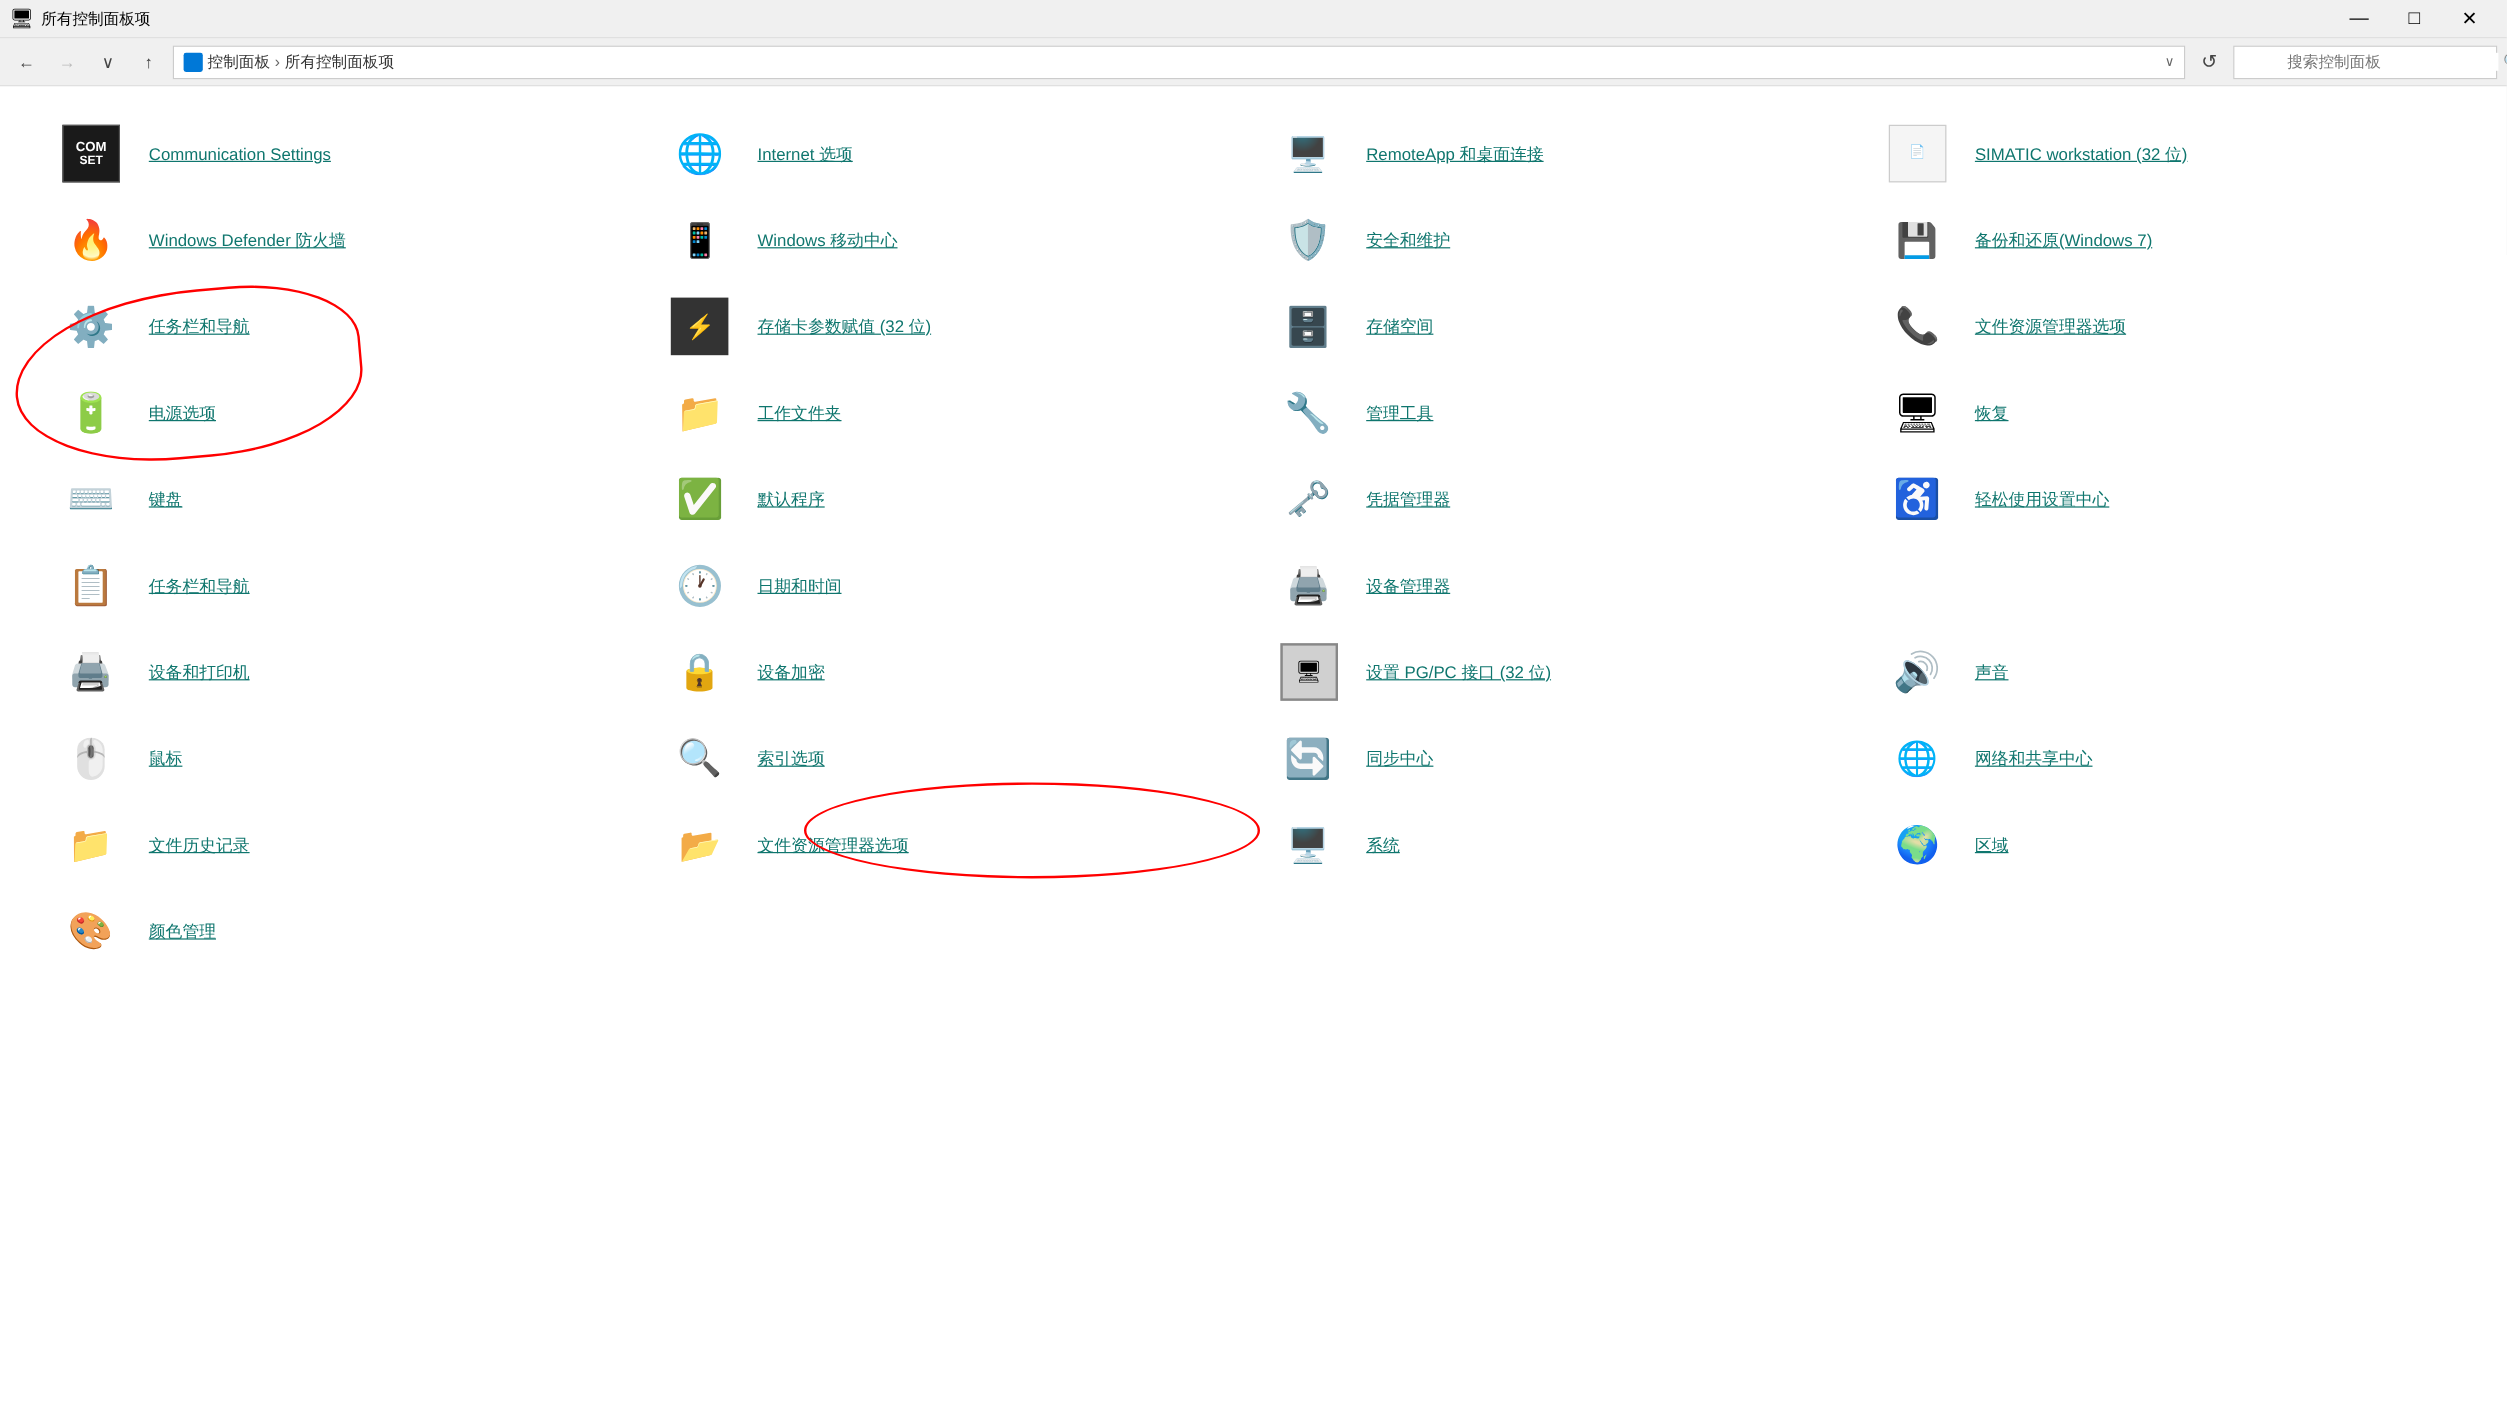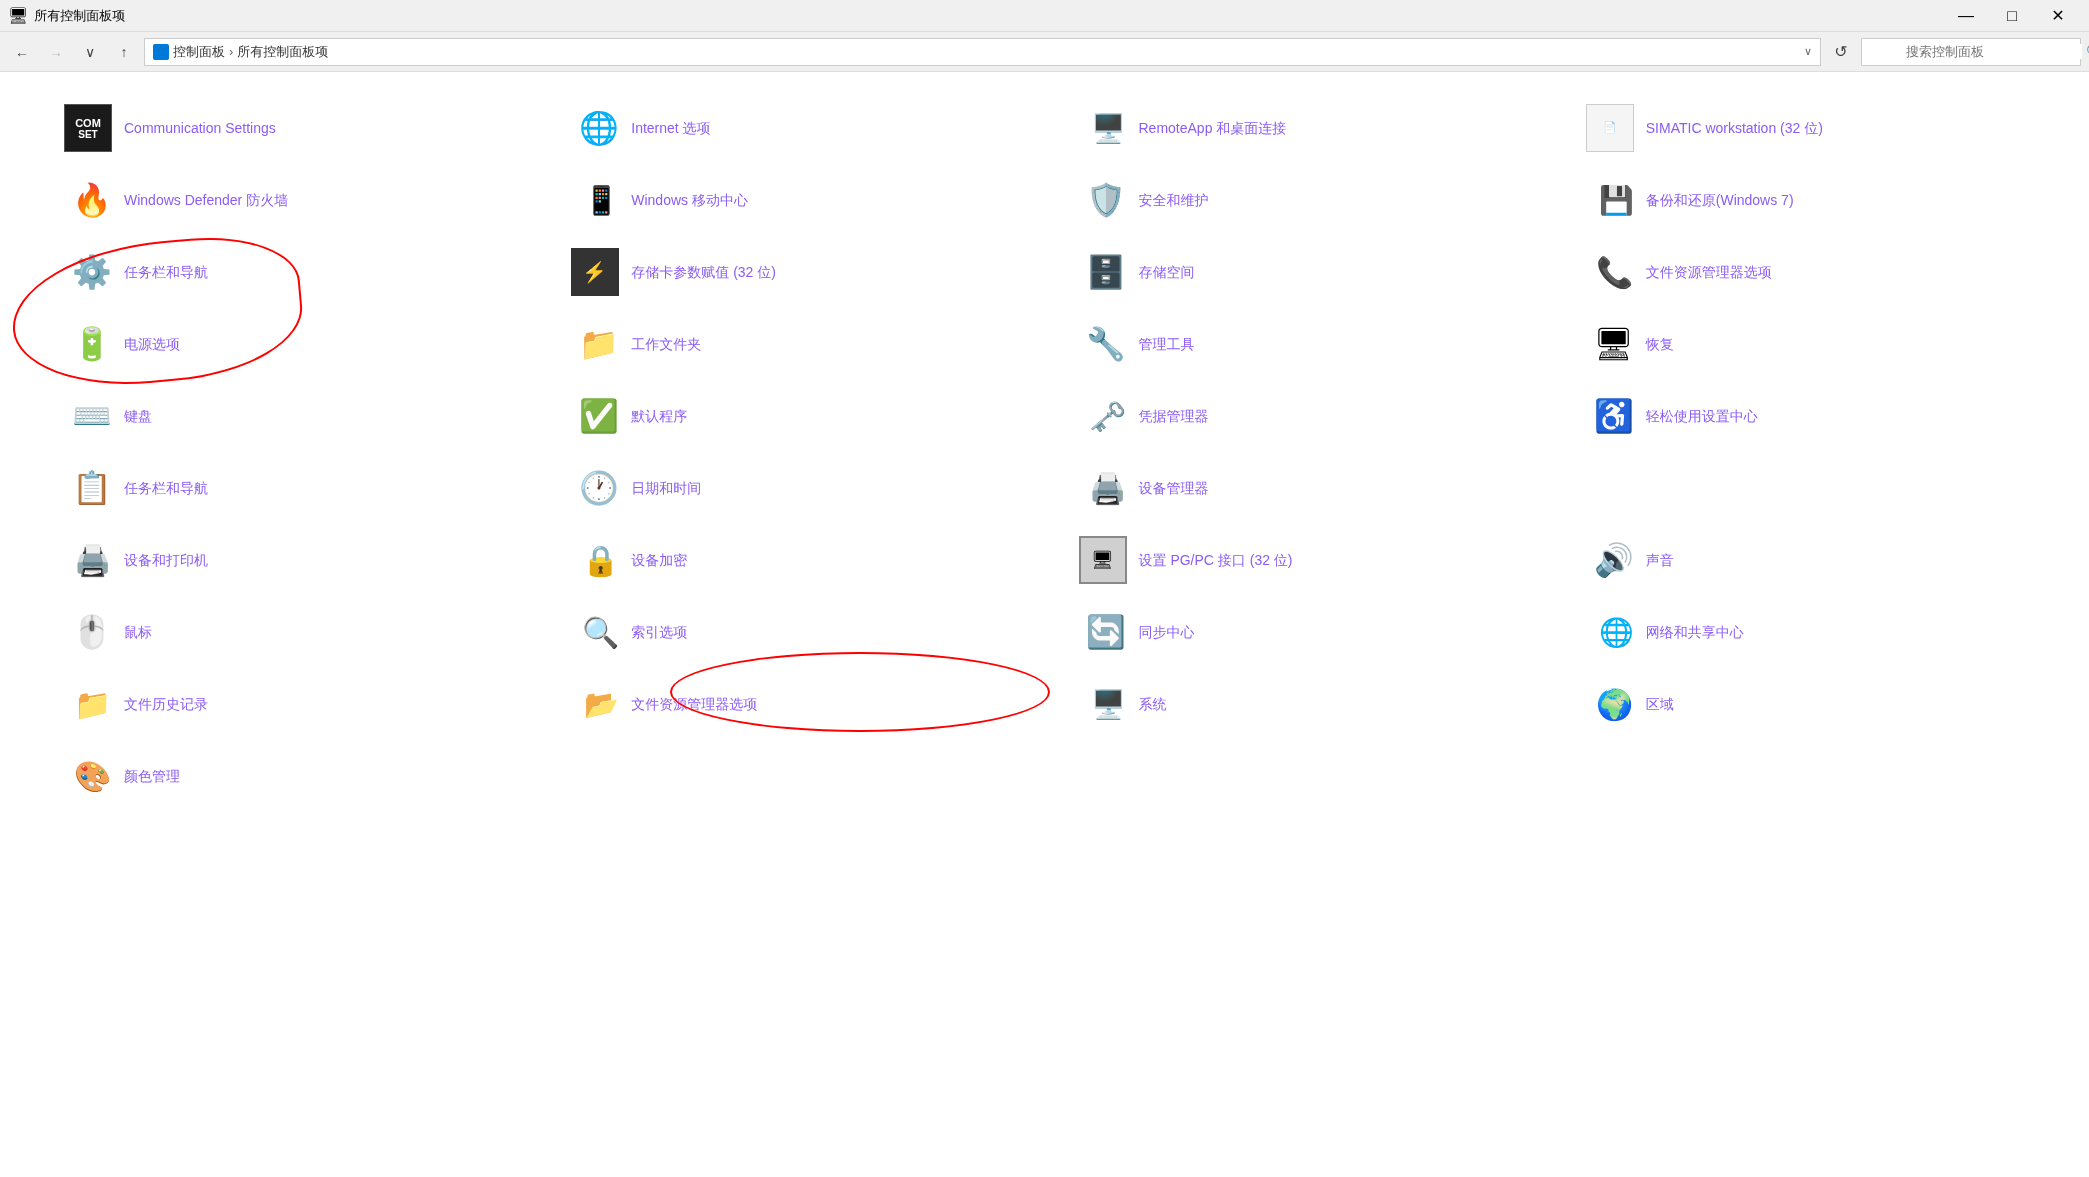--- a/index.html
+++ b/index.html
@@ -137,27 +137,28 @@
     .grid-item {
       display: flex;
       align-items: center;
       gap: 12px;
       padding: 12px 10px;
       cursor: pointer;
     }
     .item-icon {
       width: 72px; height: 48px;
       flex-shrink: 0;
-      display: flex; align-items: center; justify-content: flex-end;
+      display: flex; align-items: center; justify-content: center;
       font-size: 32px;
     }
     .item-label {
-      color: #8b5cf6;
+      color: #0f766e;
       font-size: 14px;
       line-height: 1.3;
+      text-decoration: underline;
     }
 
     
     .content::-webkit-scrollbar { width: 10px; }
     .content::-webkit-scrollbar-track { background: #f0f0f0; }
     .content::-webkit-scrollbar-thumb { background: #c0c0c0; border-radius: 5px; }
 
     
     .annotation-circle {
       position: absolute;

